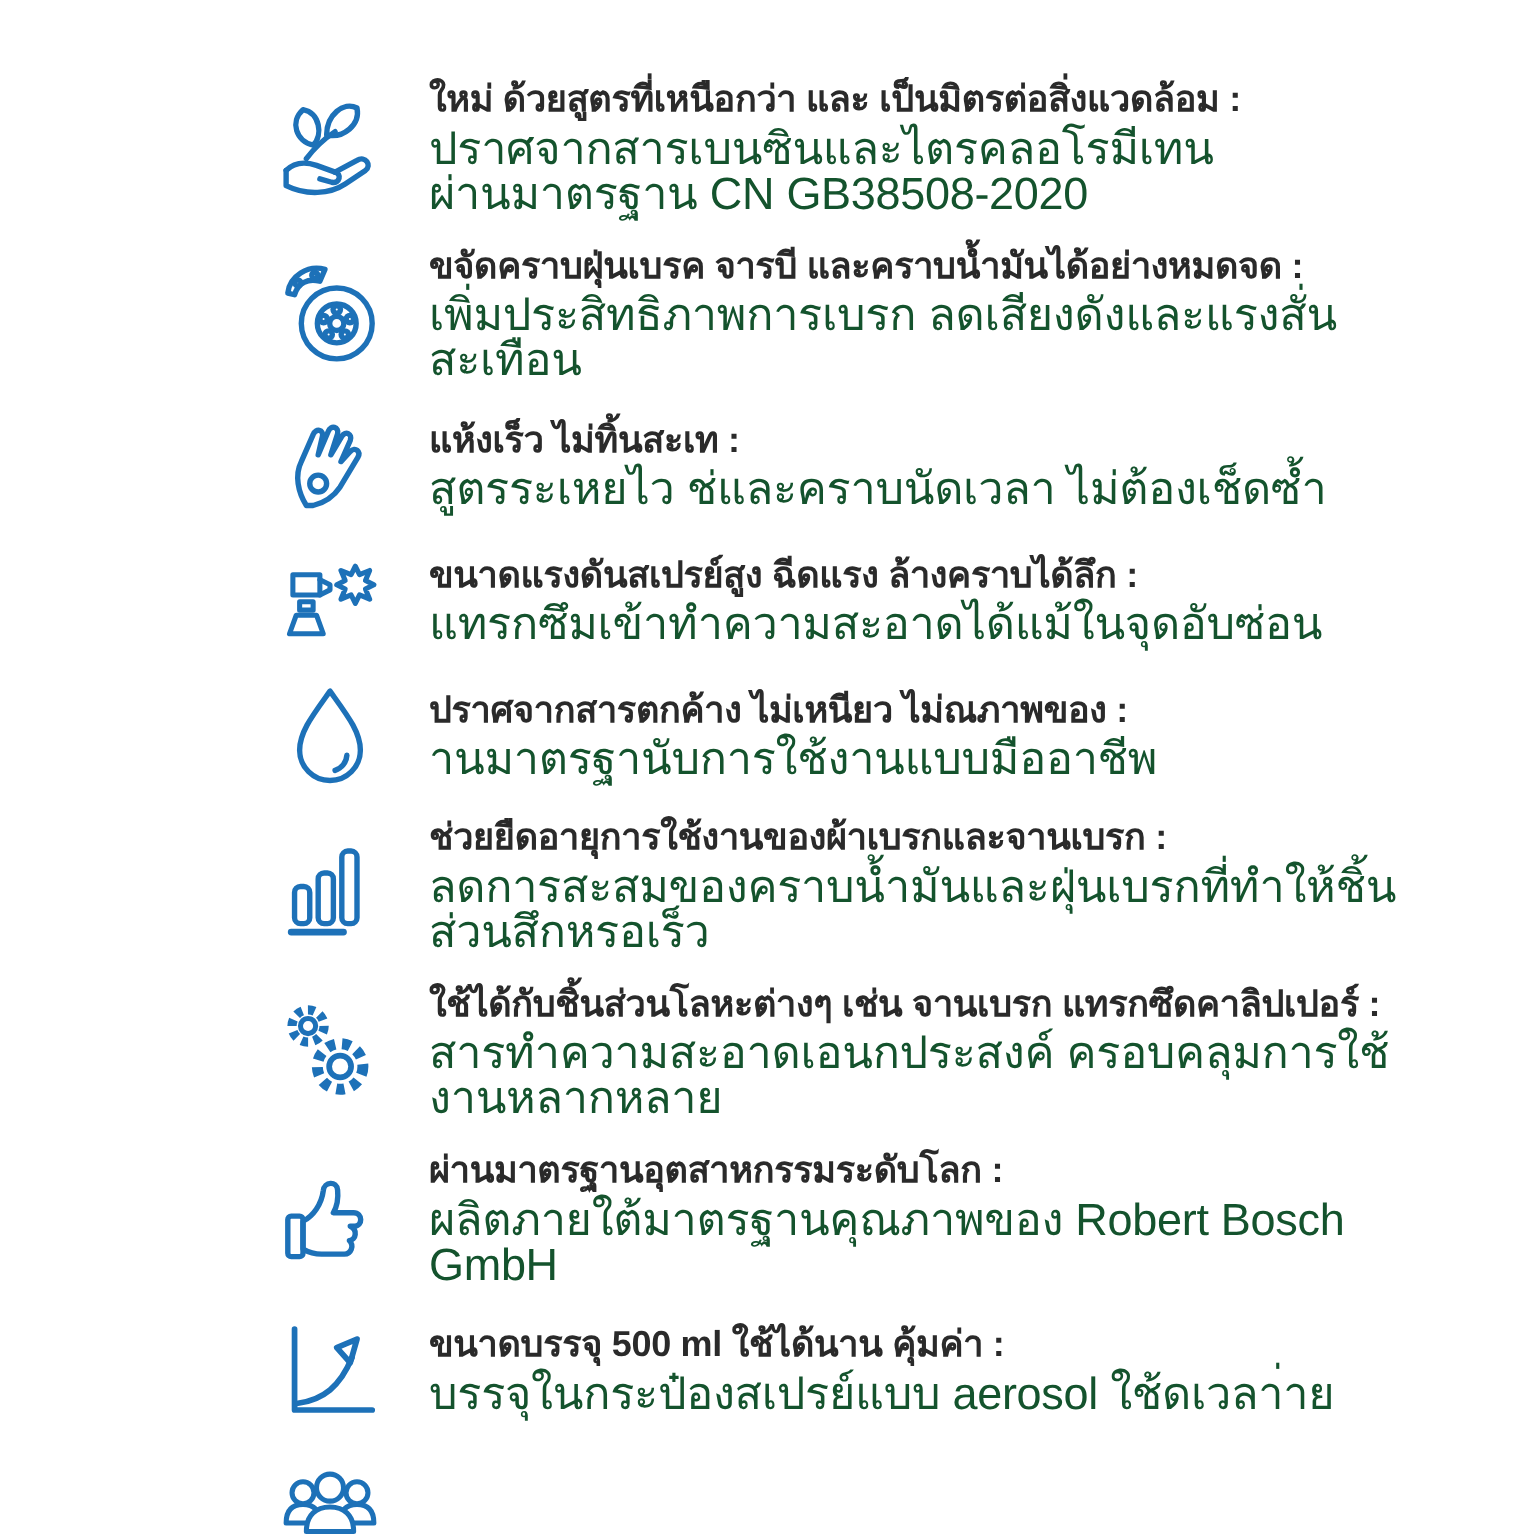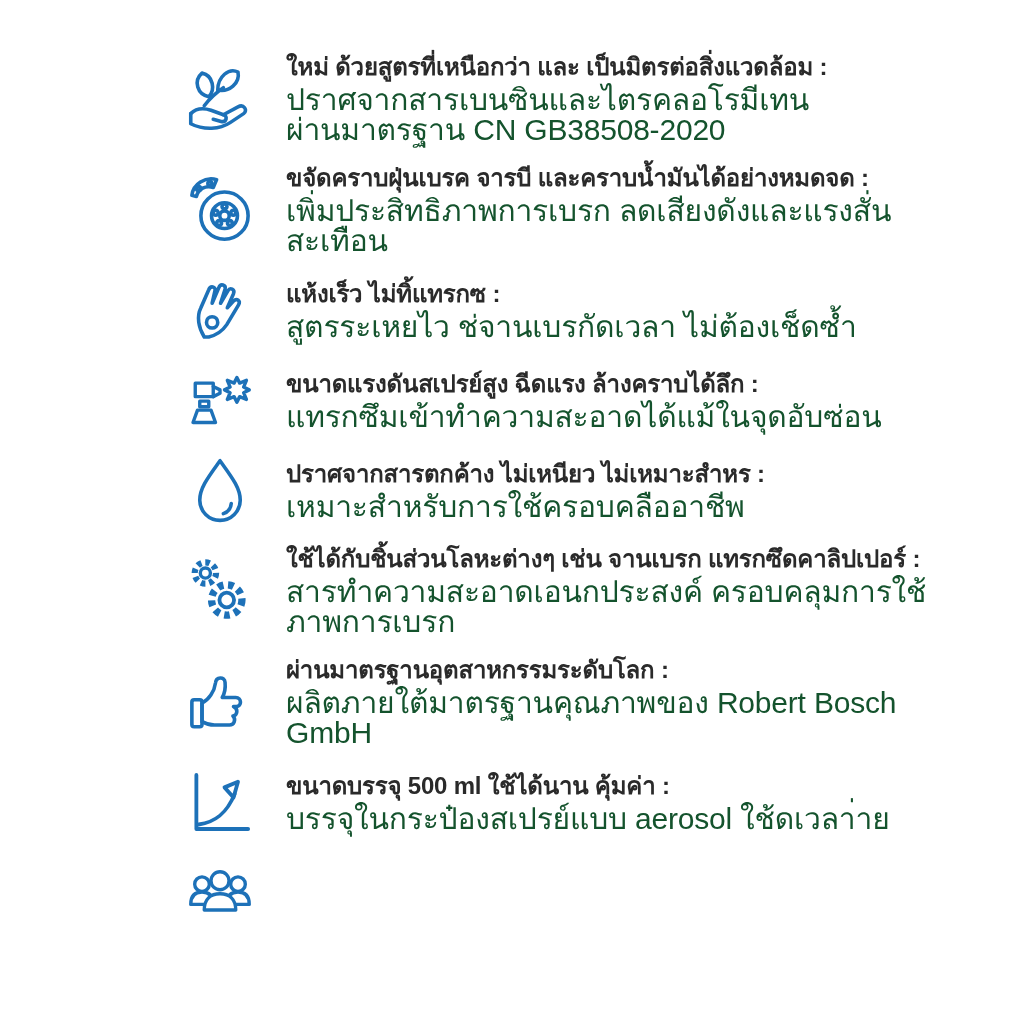--- a/index.html
+++ b/index.html
@@ -82,23 +82,23 @@
   </section>
 
   <section class="feature-row">
     <div class="icon-box">
         <svg viewBox="0 0 64 64" fill="none" stroke="#1d71b8" stroke-width="3.2" stroke-linejoin="round" stroke-linecap="round">
           <path d="M18 56 C13 48 11 38 15 30 L22 14 C23.5 10 28.5 11 27.5 15 L25 26 L31 12 C32.5 8 37.5 9.5 36.5 13.5 L32.5 26 L39 15 C41 11.5 45.5 13.5 44 17.5 L38.5 30 L44 24 C47 21 50.5 24 48.5 27.5 L38 45 C34 51 28 54.5 22 56 Z"></path>
           <circle cx="25" cy="43" r="5"></circle>
         </svg>
       </div>
     <div class="text-box">
-      <div class="feature-headline">แห้งเร็ว ไม่ทิ้แทรกซ :</div>
-      <div class="desc-lines">
-          <div class="feature-line">สูตรระเหยไว ช่จานเบรกัดเวลา ไม่ต้องเช็ดซ้ำ</div>
+      <div class="feature-headline">แห้งเร็ว ไม่ทิ้นสะเท :</div>
+      <div class="desc-lines">
+          <div class="feature-line">สูตรระเหยไว ช่และคราบนัดเวลา ไม่ต้องเช็ดซ้ำ</div>
         </div>
     </div>
   </section>
 
   <section class="feature-row">
     <div class="icon-box">
         <svg viewBox="0 0 64 64" fill="none" stroke="#1d71b8" stroke-width="3" stroke-linejoin="round" stroke-linecap="round">
           <path d="M10 17 h16 v12 h-16 z"></path>
           <path d="M26 20 l6 3 v3 l-6 3"></path>
           <path d="M14 33 h8 v5 h-8 z"></path>
@@ -115,41 +115,57 @@
   </section>
 
   <section class="feature-row">
     <div class="icon-box">
         <svg viewBox="0 0 64 64" fill="none" stroke="#1d71b8" stroke-width="3.2" stroke-linejoin="round" stroke-linecap="round">
           <path d="M32 6 C22 20 14 30 14 41 a18 18 0 0 0 36 0 C50 30 42 20 32 6 Z"></path>
           <path d="M42 44 a10 10 0 0 1 -7 9"></path>
         </svg>
       </div>
     <div class="text-box">
-      <div class="feature-headline">ปราศจากสารตกค้าง ไม่เหนียว ไม่เหมาะสำหร :</div>
-      <div class="desc-lines">
-          <div class="feature-line">เหมาะสำหรับการใช้ครอบคลืออาชีพ</div>
-        </div>
-    </div>
-  </section>
-
+      <div class="feature-headline">ปราศจากสารตกค้าง ไม่เหนียว ไม่ณภาพของ :</div>
+      <div class="desc-lines">
+          <div class="feature-line">านมาตรฐานับการใช้งานแบบมืออาชีพ</div>
+        </div>
+    </div>
+  </section>
+
+  <section class="feature-row">
+    <div class="icon-box">
+        <svg viewBox="0 0 64 64" fill="none" stroke="#1d71b8" stroke-width="3.2" stroke-linejoin="round" stroke-linecap="round">
+          <rect x="11" y="32" width="9" height="22" rx="3.5"></rect>
+          <rect x="25" y="24" width="9" height="30" rx="3.5"></rect>
+          <rect x="39" y="11" width="9" height="43" rx="3.5"></rect>
+          <line x1="9" y1="59" x2="40" y2="59" stroke-width="4"></line>
+        </svg>
+      </div>
+    <div class="text-box">
+      <div class="feature-headline">ช่วยยืดอายุการใช้งานของผ้าเบรกและจานเบรก :</div>
+      <div class="desc-lines">
+          <div class="feature-line">ลดการสะสมของคราบน้ำมันและฝุ่นเบรกที่ทำให้ชิ้นส่วนสึกหรอเร็ว</div>
+        </div>
+    </div>
+  </section>
 
   <section class="feature-row">
     <div class="icon-box">
         <svg viewBox="0 0 64 64" fill="none" stroke="#1d71b8" stroke-linecap="butt">
           <circle cx="19" cy="16" r="9.5" stroke-width="5.5" stroke-dasharray="4 3.4"></circle>
           <circle cx="19" cy="16" r="4.5" stroke-width="3"></circle>
           <circle cx="38" cy="40" r="13.5" stroke-width="6.5" stroke-dasharray="5 4.2"></circle>
           <circle cx="38" cy="40" r="6.5" stroke-width="3.4"></circle>
         </svg>
       </div>
     <div class="text-box">
       <div class="feature-headline">ใช้ได้กับชิ้นส่วนโลหะต่างๆ เช่น จานเบรก แทรกซึดคาลิปเปอร์ :</div>
       <div class="desc-lines">
-          <div class="feature-line">สารทำความสะอาดเอนกประสงค์ ครอบคลุมการใช้ภาพการเบรก</div>
+          <div class="feature-line">สารทำความสะอาดเอนกประสงค์ ครอบคลุมการใช้งานหลากหลาย</div>
         </div>
     </div>
   </section>
 
   <section class="feature-row">
     <div class="icon-box">
         <svg viewBox="0 0 64 64" fill="none" stroke="#1d71b8" stroke-width="3.2" stroke-linejoin="round" stroke-linecap="round">
           <rect x="7" y="30" width="9" height="24" rx="2"></rect>
           <path d="M16 33 C22 30 27 23 28 15 C28.5 9.5 36 9 36.5 14.5 C37 19.5 36 24.5 34 28 L46 28 C51.5 28 51.5 36 46.5 36 L44 36 C48.5 38 47.5 44 43.5 44.5 C46.5 47.5 44.5 52.5 40.5 52.5 L27 52.5 C23 52.5 19.5 51.5 16 49.5 Z"></path>
         </svg>

